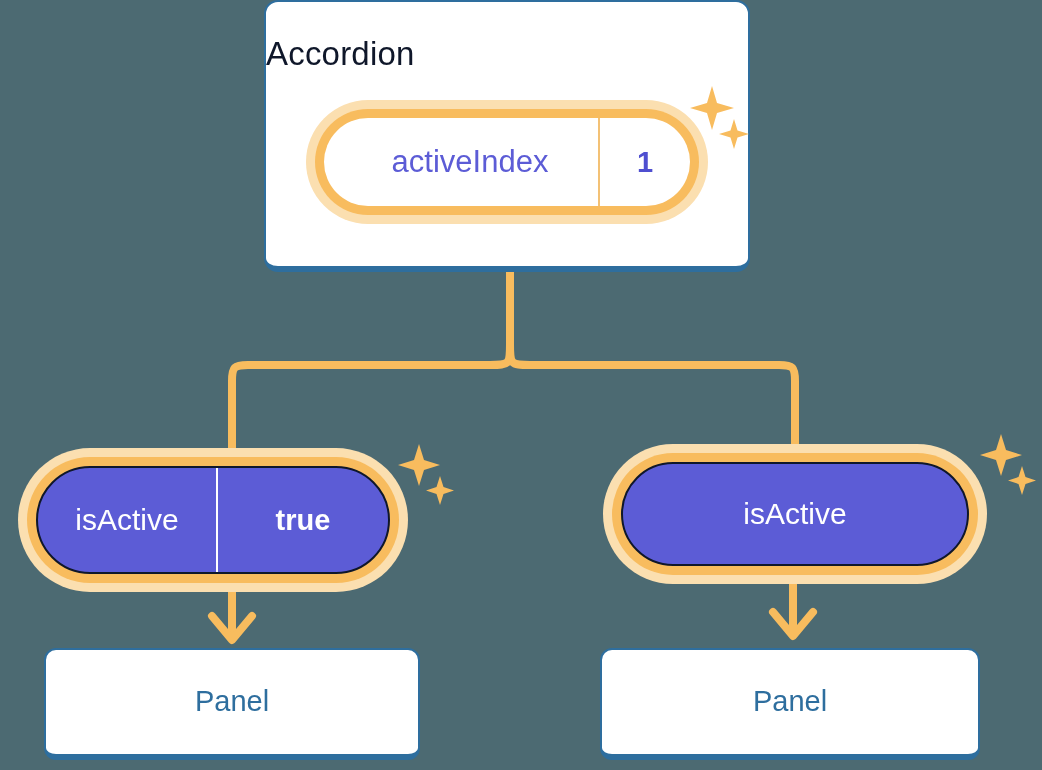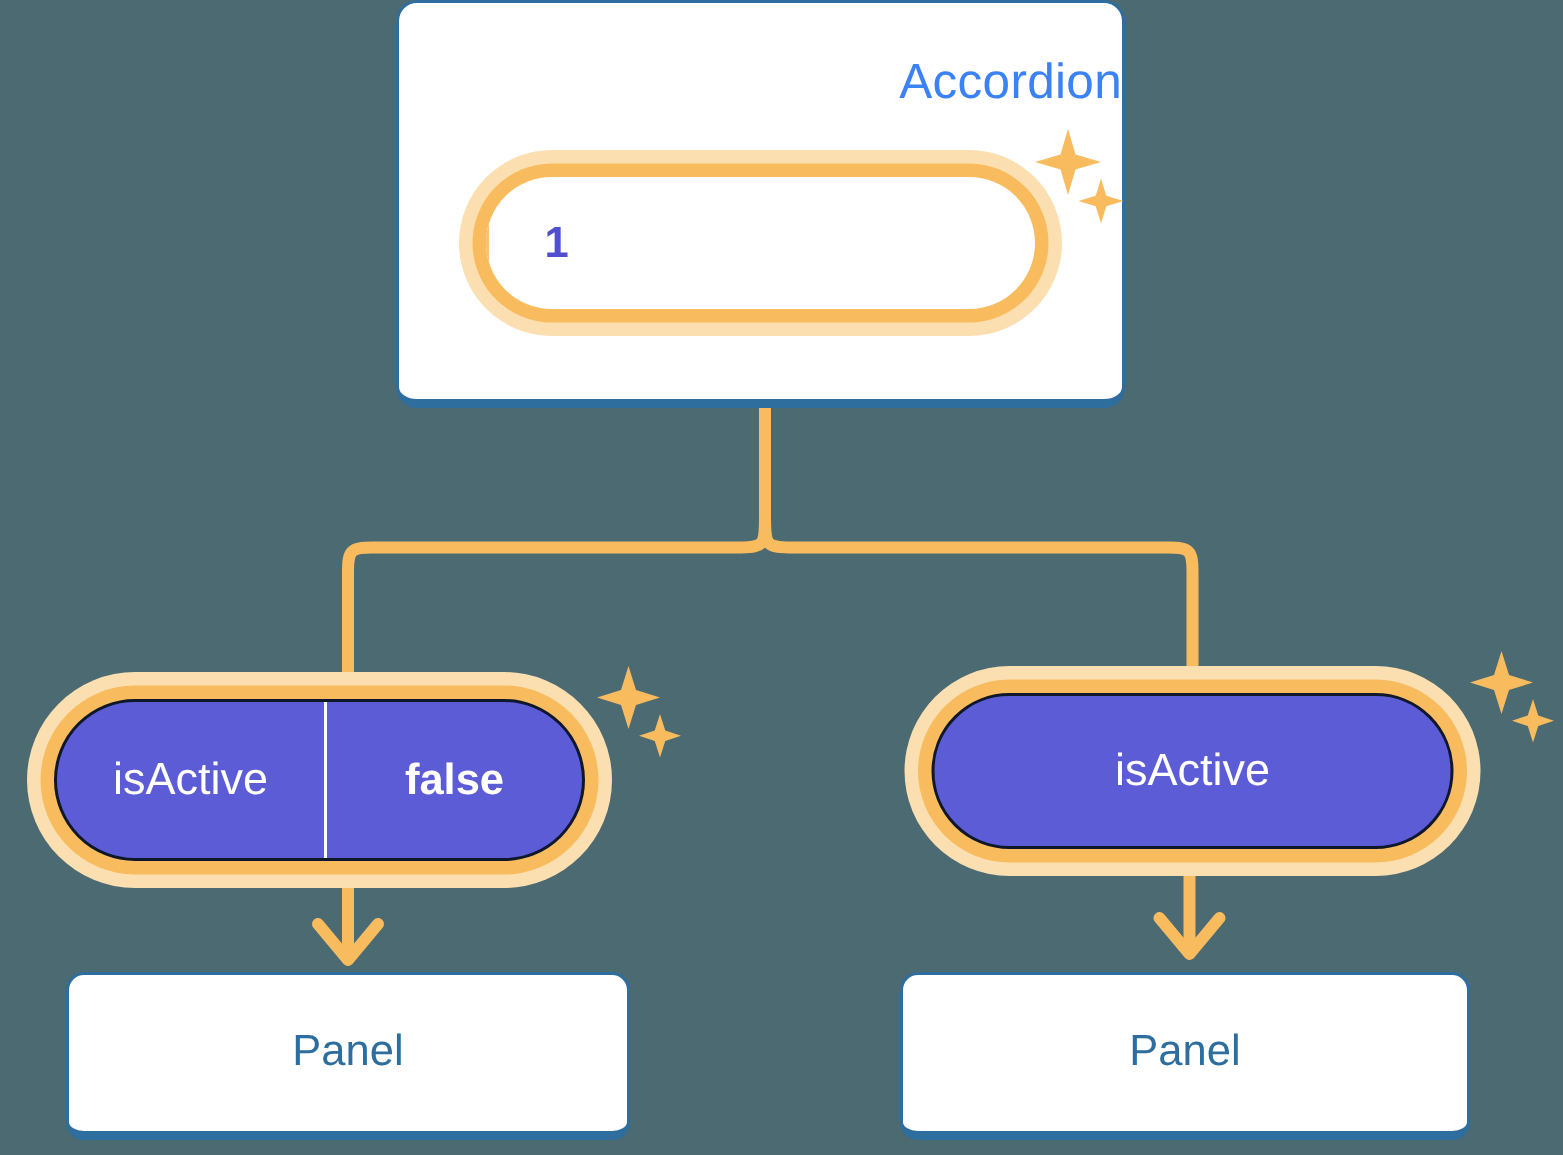--- a/index.html
+++ b/index.html
@@ -46,22 +46,22 @@
     left: 264px;
     top: 0px;
     width: 486px;
     height: 272px;
   }
 
   .card-title {
     position: absolute;
     left: 0;
     right: 0;
-    text-align: right;
-    color: #3b82f6;
+    text-align: left;
+    color: #0f172a;
     font-size: 33px;
     letter-spacing: 0.2px;
     white-space: nowrap;
   }
 
   #accordion-card .card-title {
     top: 33px;
   }
 
   .panel-card {
@@ -256,37 +256,38 @@
     </g>
   </svg>
 
   <div class="card" id="accordion-card">
     <div class="card-title">Accordion</div>
   </div>
 
   <div class="pill pill-white" id="pill-root">
     <div class="pill-ring">
       <div class="pill-body">
+        <span class="pill-key">activeIndex</span>
         <span class="pill-val">1</span>
       </div>
     </div>
   </div>
 
   <div class="sparkle-group" id="sparkle-root">
     <svg width="60" height="70" viewBox="0 0 60 70">
       <path d="M22 0 L27 17 L44 22 L27 27 L22 44 L17 27 L0 22 L17 17 Z" fill="#f8bc5e"></path>
       <path d="M44 33 L47.5 44.5 L59 48 L47.5 51.5 L44 63 L40.5 51.5 L29 48 L40.5 44.5 Z" fill="#f8bc5e"></path>
     </svg>
   </div>
 
   <div class="pill pill-purple" id="pill-left">
     <div class="pill-ring">
       <div class="pill-body">
         <span class="pill-key">isActive</span>
-        <span class="pill-val">false</span>
+        <span class="pill-val">true</span>
       </div>
     </div>
   </div>
 
   <div class="sparkle-group" id="sparkle-left">
     <svg width="58" height="68" viewBox="0 0 58 68">
       <path d="M21 0 L26 16 L42 21 L26 26 L21 42 L16 26 L0 21 L16 16 Z" fill="#f8bc5e"></path>
       <path d="M42 32 L45.5 43 L56 46.5 L45.5 50 L42 61 L38.5 50 L28 46.5 L38.5 43 Z" fill="#f8bc5e"></path>
     </svg>
   </div>

